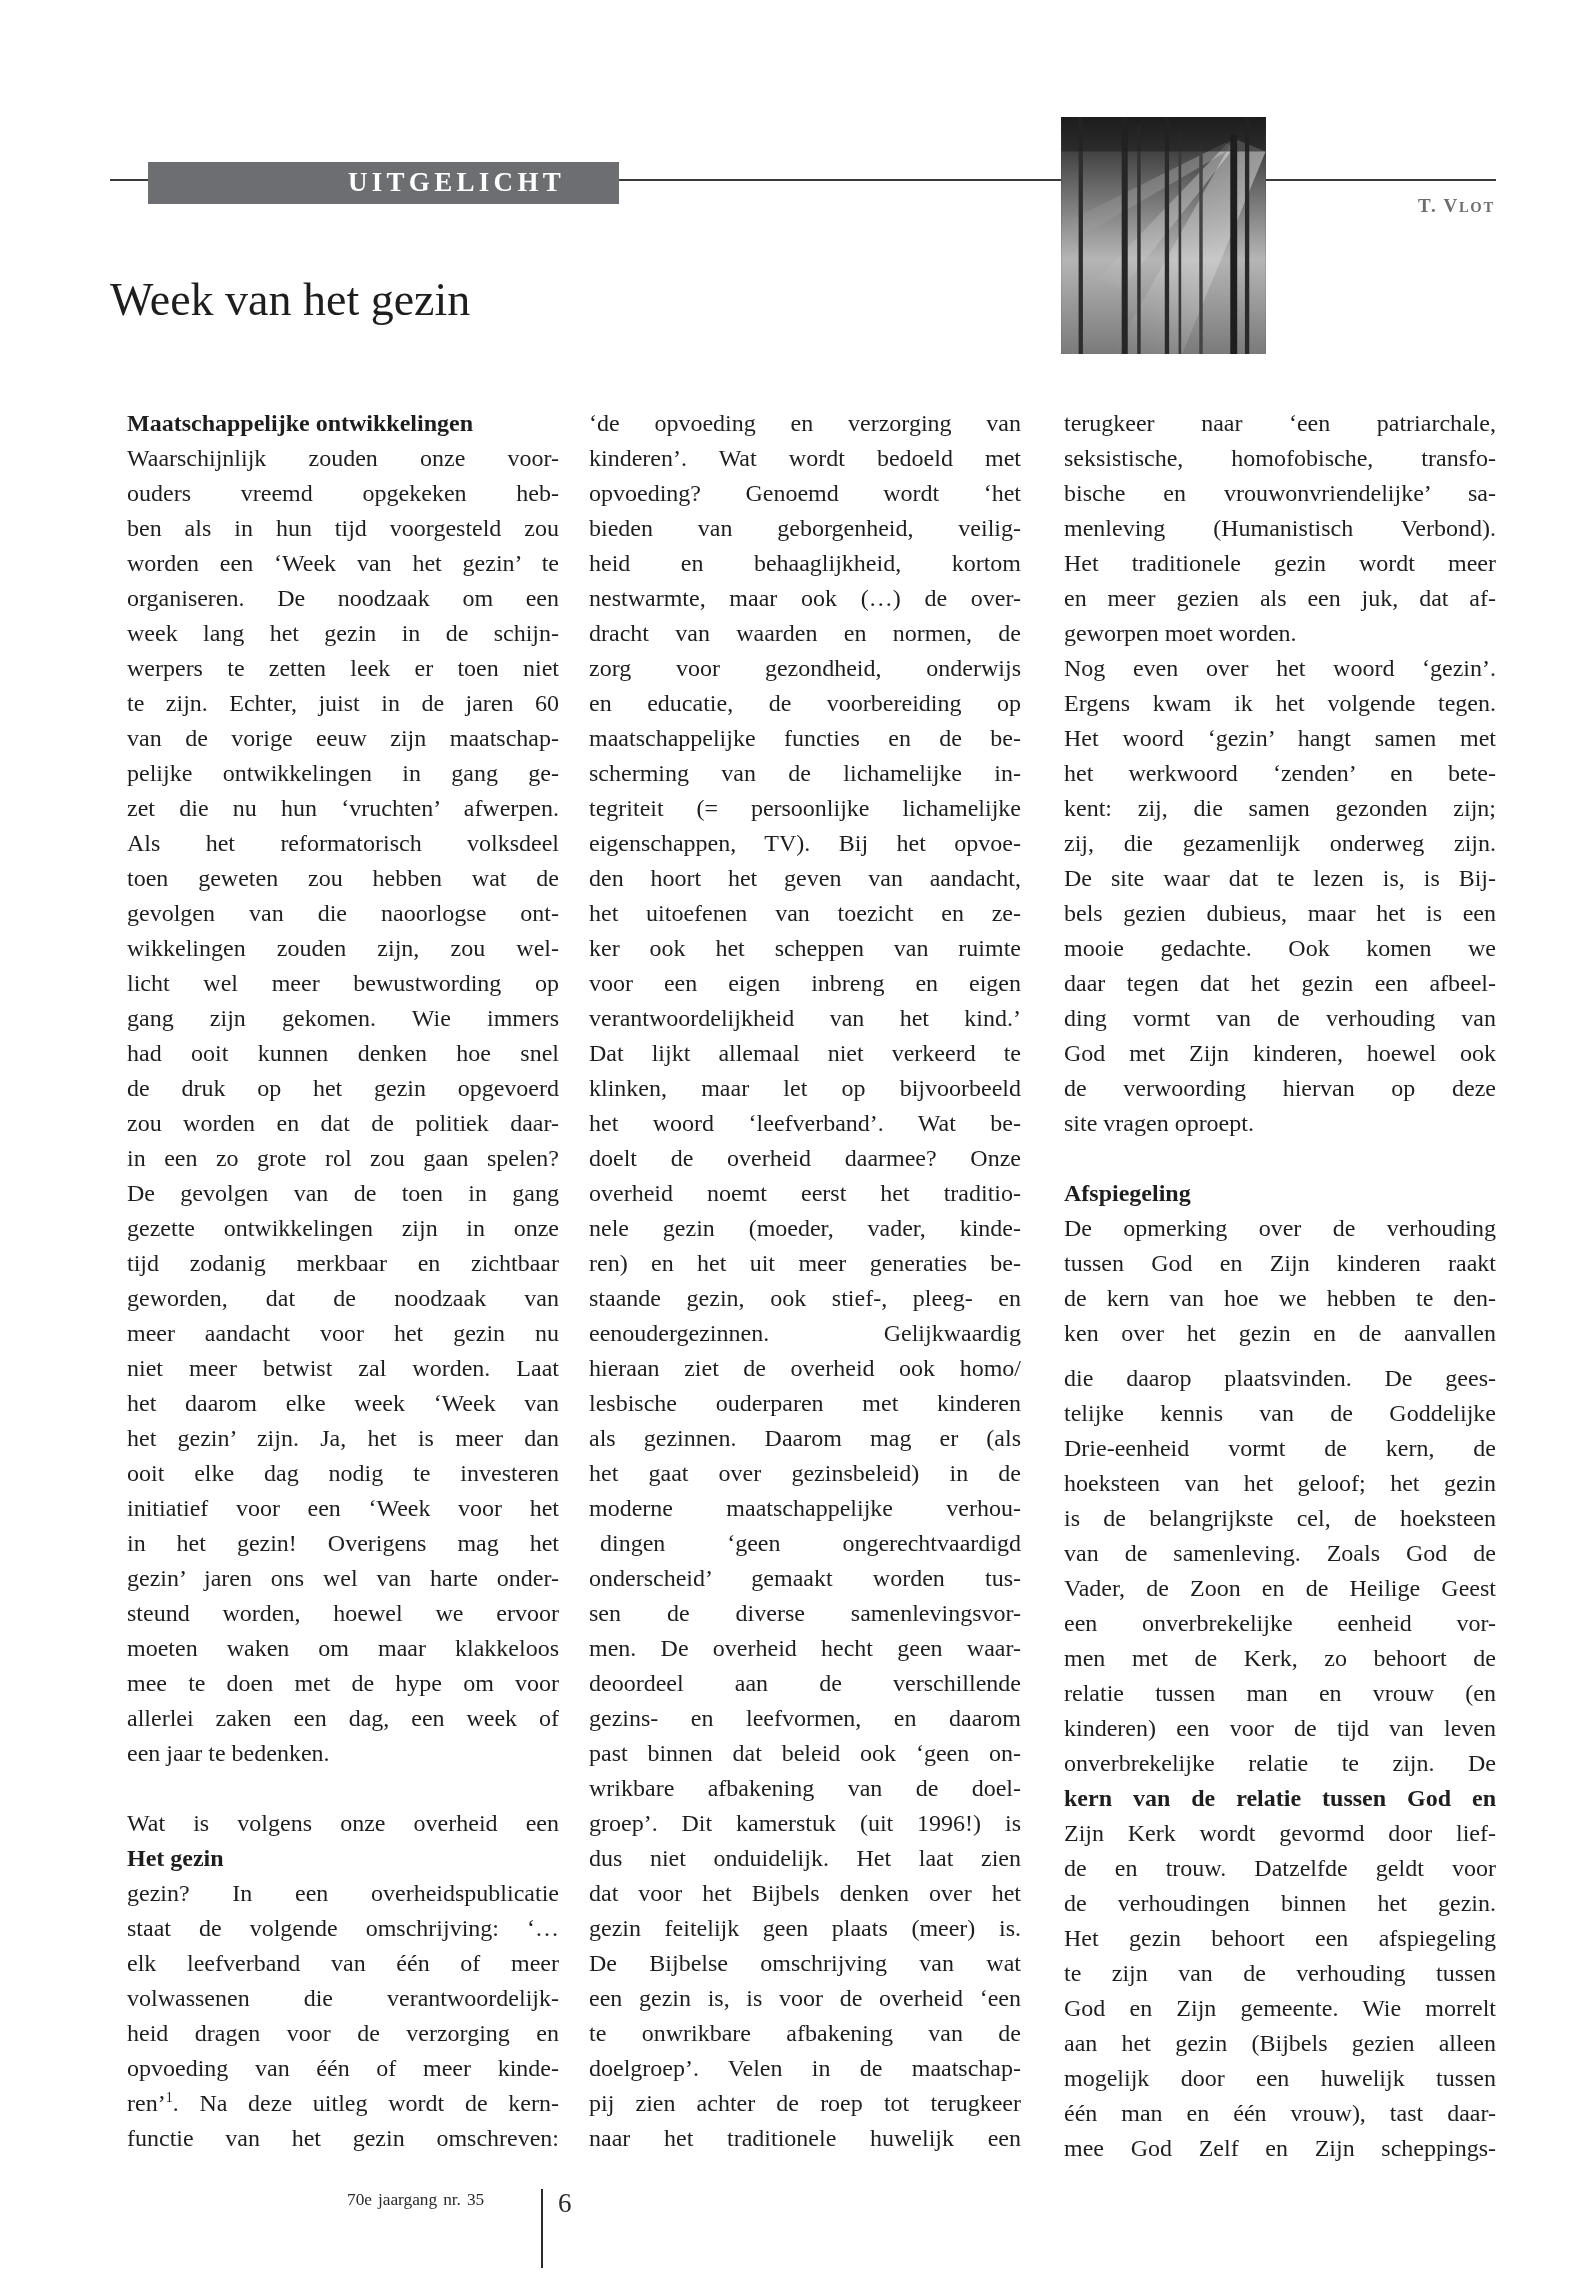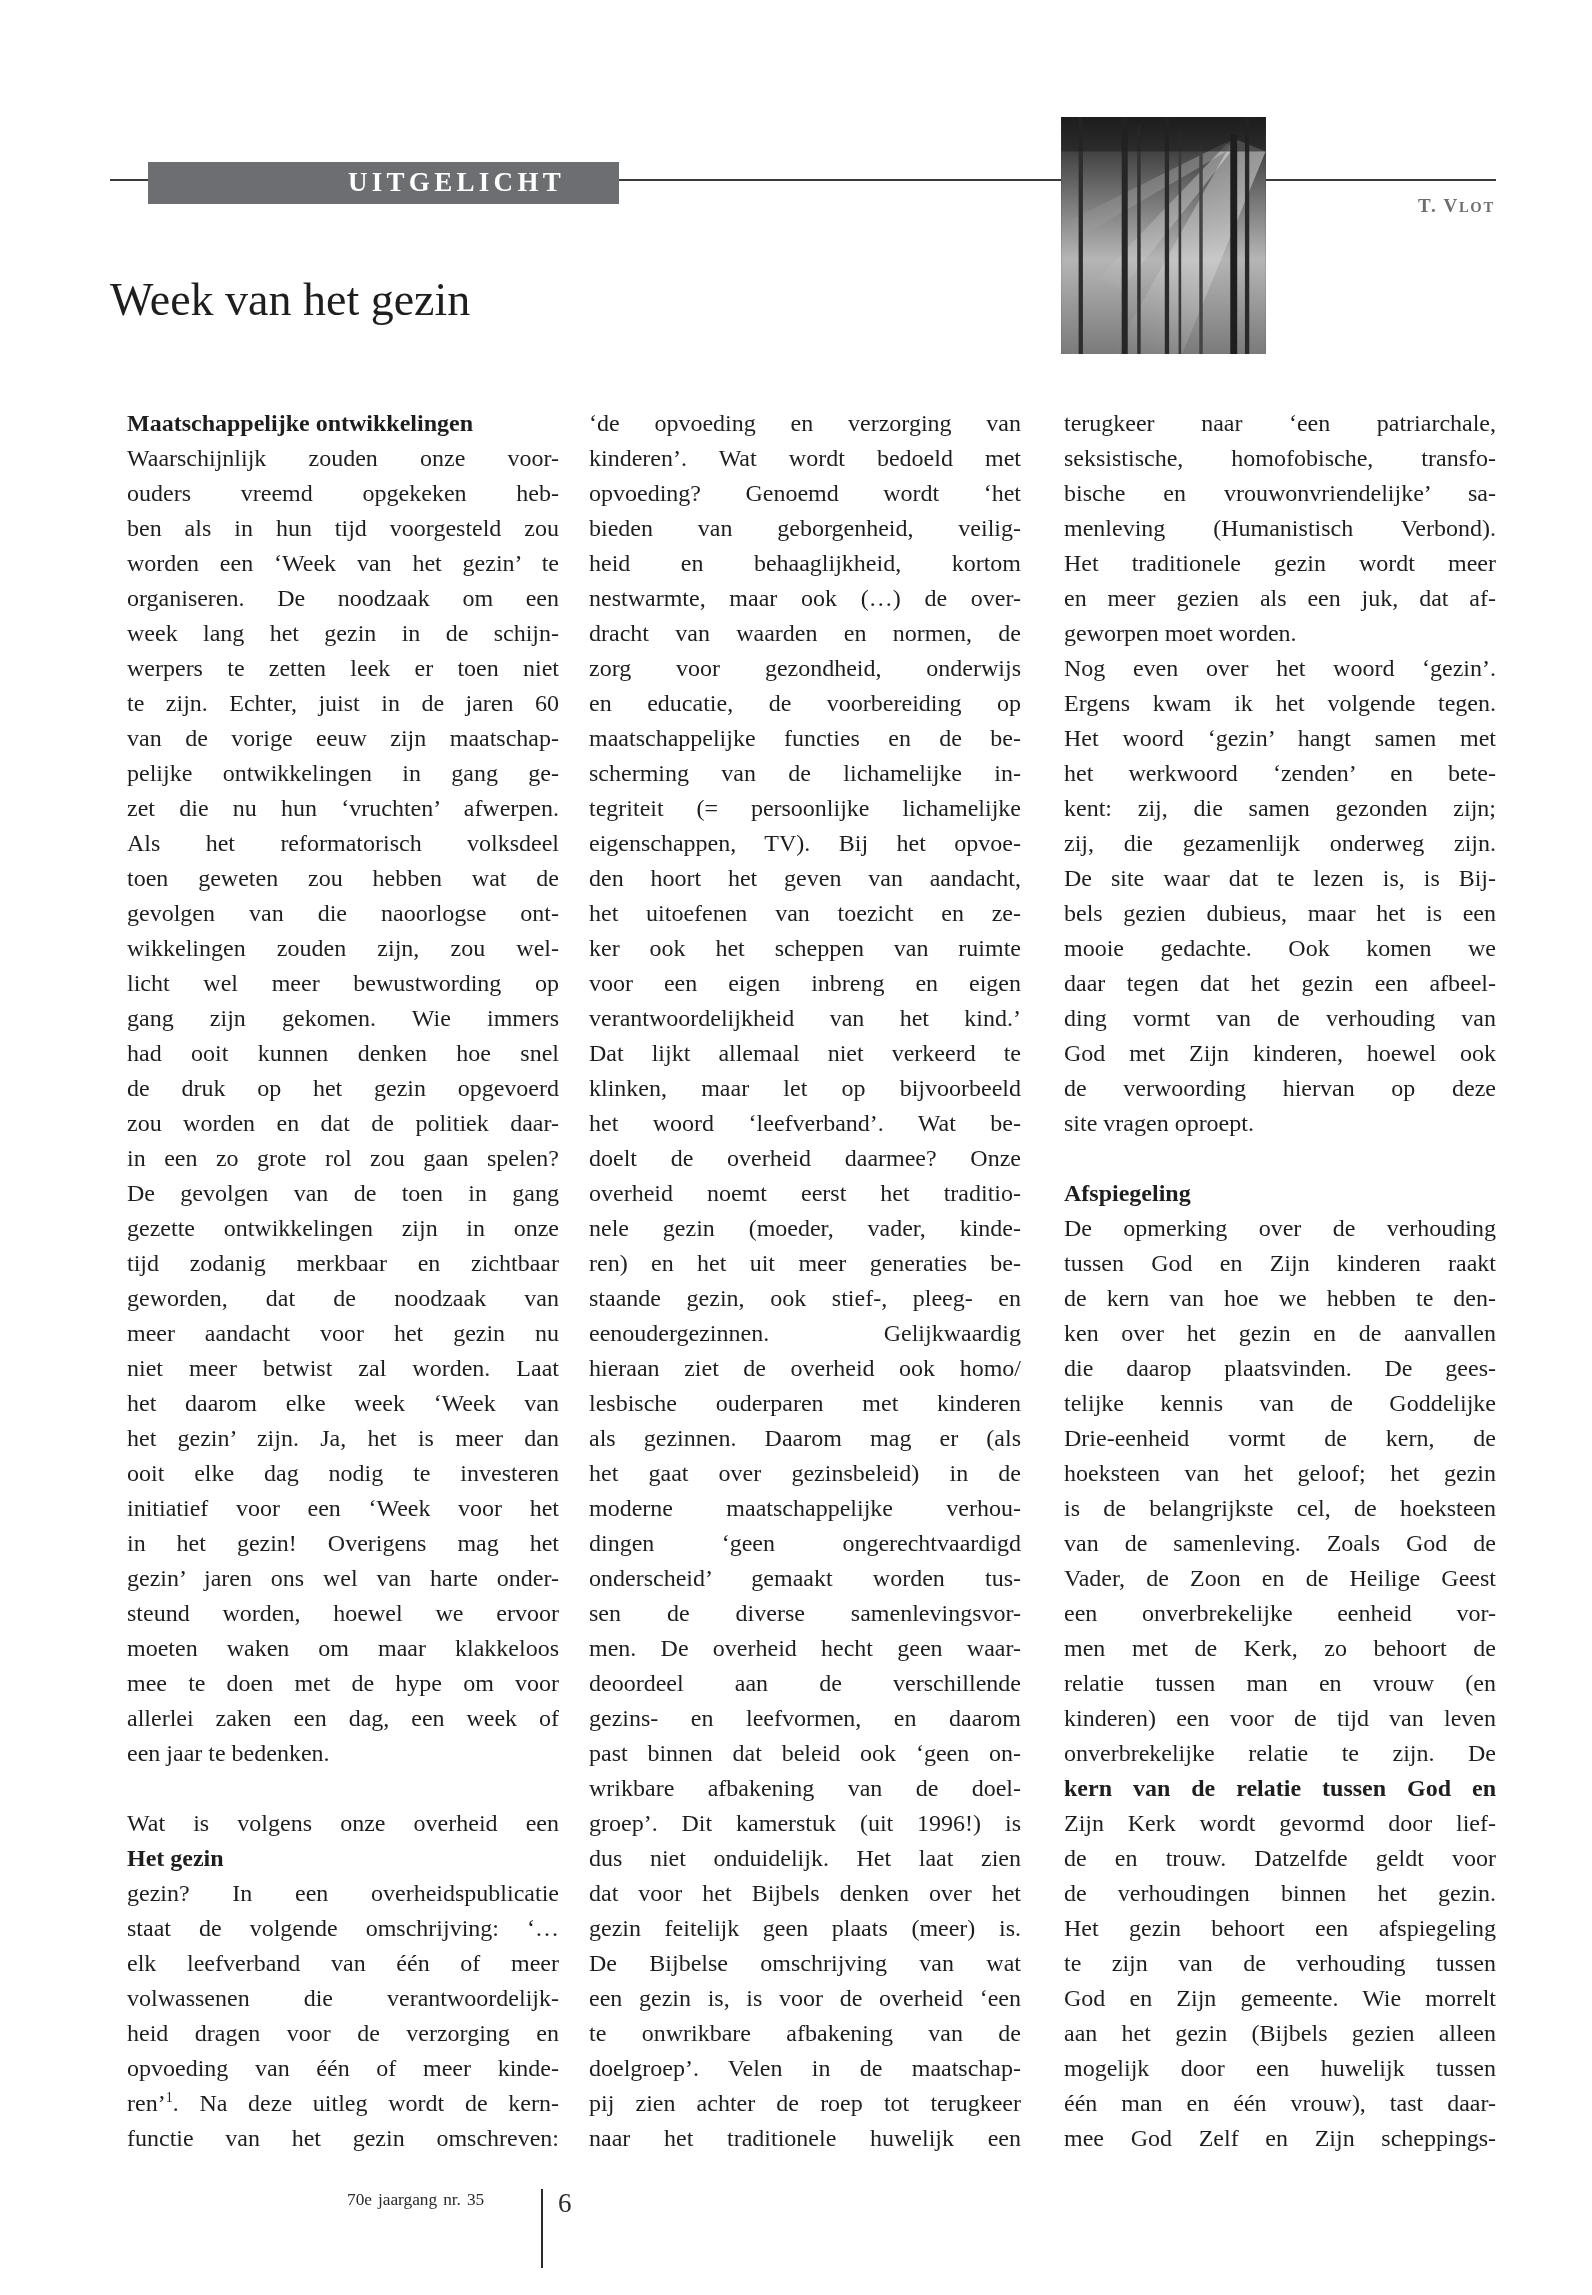--- a/index.html
+++ b/index.html
@@ -155,21 +155,21 @@
     <span class="ln" style="white-space: normal; overflow: hidden;">overheid noemt eerst het traditio-</span>
     <span class="ln" style="white-space: normal; overflow: hidden;">nele gezin (moeder, vader, kinde-</span>
     <span class="ln" style="white-space: normal; overflow: hidden;">ren) en het uit meer generaties be-</span>
     <span class="ln" style="white-space: normal; overflow: hidden;">staande gezin, ook stief-, pleeg- en</span>
     <span class="ln" style="white-space: normal; overflow: hidden;">eenoudergezinnen. Gelijkwaardig</span>
     <span class="ln" style="white-space: normal; overflow: hidden;">hieraan ziet de overheid ook homo/</span>
     <span class="ln" style="white-space: normal; overflow: hidden;">lesbische ouderparen met kinderen</span>
     <span class="ln" style="white-space: normal; overflow: hidden;">als gezinnen. Daarom mag er (als</span>
     <span class="ln" style="white-space: normal; overflow: hidden;">het gaat over gezinsbeleid) in de</span>
     <span class="ln" style="white-space: normal; overflow: hidden;">moderne maatschappelijke verhou-</span>
-    <span class="ln" style="white-space: normal; overflow: hidden;">dingen ‘geen ongerechtvaardigd</span>
+    <span class="ln" style="white-space: normal; overflow: hidden; margin-left: 11px;">dingen ‘geen ongerechtvaardigd</span>
     <span class="ln" style="white-space: normal; overflow: hidden;">onderscheid’ gemaakt worden tus-</span>
     <span class="ln" style="white-space: normal; overflow: hidden;">sen de diverse samenlevingsvor-</span>
     <span class="ln" style="white-space: normal; overflow: hidden;">men. De overheid hecht geen waar-</span>
     <span class="ln" style="white-space: normal; overflow: hidden;">deoordeel aan de verschillende</span>
     <span class="ln" style="white-space: normal; overflow: hidden;">gezins- en leefvormen, en daarom</span>
     <span class="ln" style="white-space: normal; overflow: hidden;">past binnen dat beleid ook ‘geen on-</span>
     <span class="ln" style="white-space: normal; overflow: hidden;">wrikbare afbakening van de doel-</span>
     <span class="ln" style="white-space: normal; overflow: hidden;">groep’. Dit kamerstuk (uit 1996!) is</span>
     <span class="ln" style="white-space: normal; overflow: hidden;">dus niet onduidelijk. Het laat zien</span>
     <span class="ln" style="white-space: normal; overflow: hidden;">dat voor het Bijbels denken over het</span>
@@ -202,21 +202,21 @@
     <span class="ln" style="white-space: normal; overflow: hidden;">ding vormt van de verhouding van</span>
     <span class="ln" style="white-space: normal; overflow: hidden;">God met Zijn kinderen, hoewel ook</span>
     <span class="ln" style="white-space: normal; overflow: hidden;">de verwoording hiervan op deze</span>
     <span class="ln end" style="white-space: normal; overflow: hidden;">site vragen oproept.</span>
     <span class="ln blank" style="white-space: normal; overflow: hidden;"></span>
     <span class="ln h" style="white-space: normal; overflow: hidden;">Afspiegeling</span>
     <span class="ln" style="white-space: normal; overflow: hidden;">De opmerking over de verhouding</span>
     <span class="ln" style="white-space: normal; overflow: hidden;">tussen God en Zijn kinderen raakt</span>
     <span class="ln" style="white-space: normal; overflow: hidden;">de kern van hoe we hebben te den-</span>
     <span class="ln" style="white-space: normal; overflow: hidden;">ken over het gezin en de aanvallen</span>
-    <span class="ln" style="white-space: normal; overflow: hidden;">die daarop plaatsvinden. De gees-</span>
+    <span class="ln" style="white-space: normal; overflow: hidden; margin-top: 10px;">die daarop plaatsvinden. De gees-</span>
     <span class="ln" style="white-space: normal; overflow: hidden;">telijke kennis van de Goddelijke</span>
     <span class="ln" style="white-space: normal; overflow: hidden;">Drie-eenheid vormt de kern, de</span>
     <span class="ln" style="white-space: normal; overflow: hidden;">hoeksteen van het geloof; het gezin</span>
     <span class="ln" style="white-space: normal; overflow: hidden;">is de belangrijkste cel, de hoeksteen</span>
     <span class="ln" style="white-space: normal; overflow: hidden;">van de samenleving. Zoals God de</span>
     <span class="ln" style="white-space: normal; overflow: hidden;">Vader, de Zoon en de Heilige Geest</span>
     <span class="ln" style="white-space: normal; overflow: hidden;">een onverbrekelijke eenheid vor-</span>
     <span class="ln" style="white-space: normal; overflow: hidden;">men met de Kerk, zo behoort de</span>
     <span class="ln" style="white-space: normal; overflow: hidden;">relatie tussen man en vrouw (en</span>
     <span class="ln" style="white-space: normal; overflow: hidden;">kinderen) een voor de tijd van leven</span>

